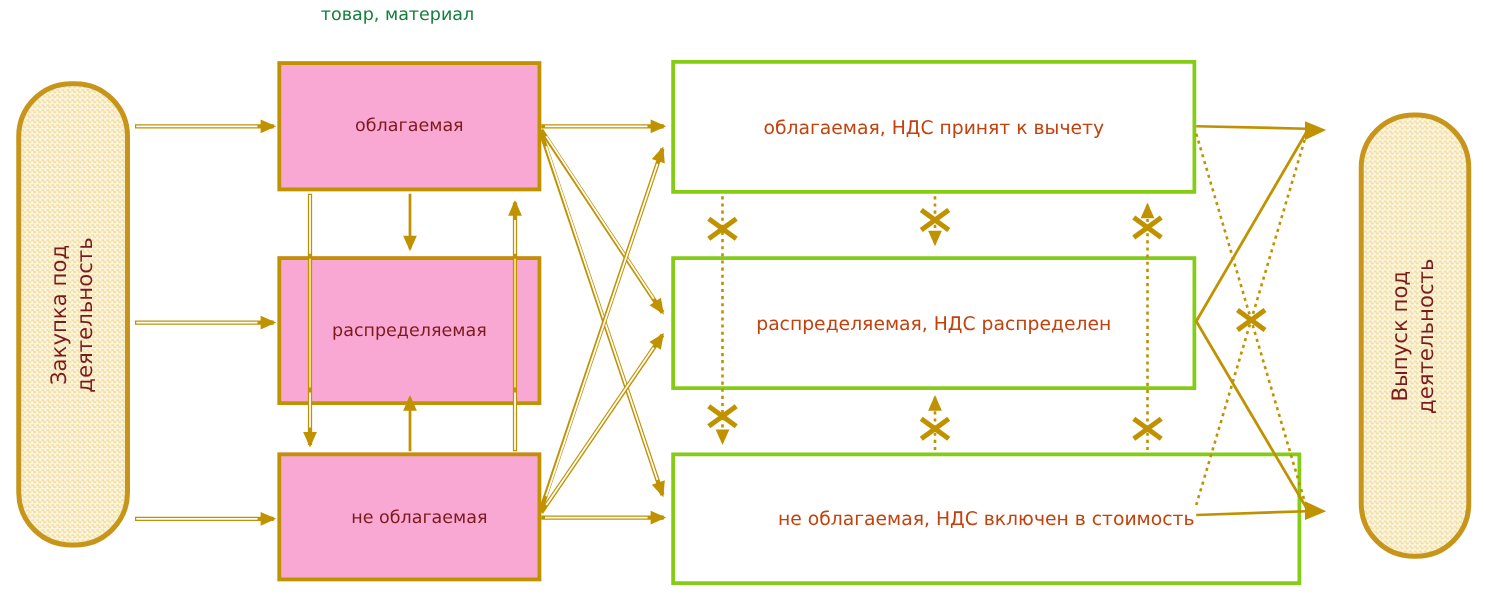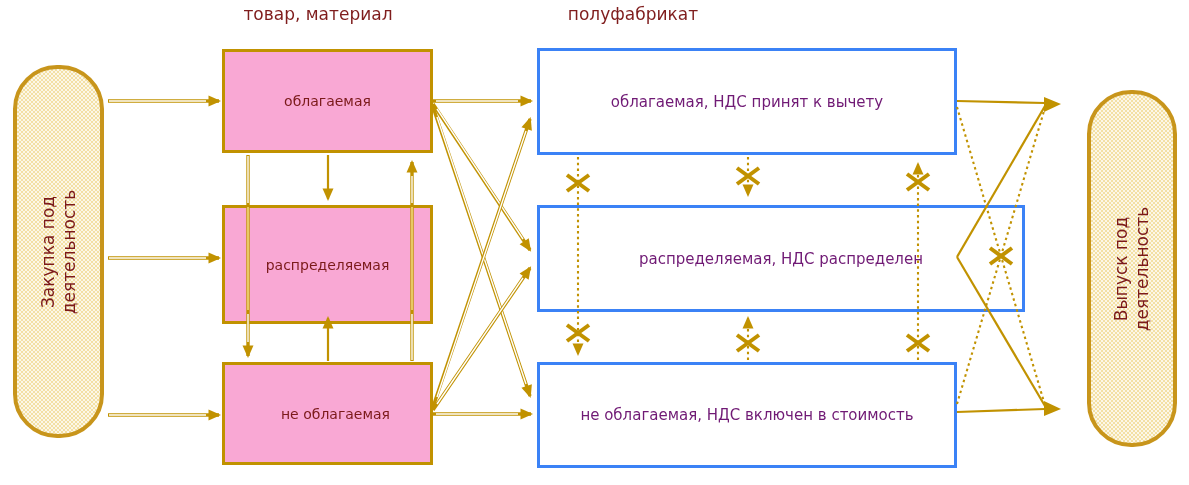--- a/index.html
+++ b/index.html
@@ -1,41 +1,40 @@
 <!DOCTYPE html>
 <html><head>
 <meta charset="utf-8">
 <style>
   html,body{margin:0;padding:0;background:#fff;}
   .stage{position:relative;width:1189px;height:485px;background:#ffffff;overflow:hidden;
          font-family:"DejaVu Sans","Liberation Sans",sans-serif;}
-  .hdr{position:absolute;top:4px;height:24px;font-size:17px;color:#7f1d1d;text-align:center;}
+  .hdr{position:absolute;top:4px;height:24px;font-size:14px;color:#15803d;text-align:center;}
   .box{position:absolute;display:flex;align-items:center;justify-content:center;box-sizing:border-box;}
   .ybox{background:#f9a8d4;border:3px solid #C19200;font-size:14px;color:#7B1A1A;}
-  .wbox{background:#FFFFFF;border:3px solid #3b82f6;font-size:15px;color:#701a75;}
+  .wbox{background:#FFFFFF;border:3px solid #84cc16;font-size:15px;color:#c2410c;}
   .pill{position:absolute;box-sizing:border-box;border:4px solid #C8951B;border-radius:44px;
         background-image:conic-gradient(#F3E0A4 90deg,#FCF7E8 90deg 180deg,#F3E0A4 180deg 270deg,#FCF7E8 270deg);
         background-size:4px 4px;}
   .pill-label{position:absolute;left:50%;top:50%;transform:translate(-50%,-50%) rotate(-90deg);
         white-space:pre-line;text-align:center;font-size:17px;line-height:1.25;color:#7B1A1A;width:360px;}
   svg.overlay{position:absolute;left:0;top:0;z-index:5;pointer-events:none;}
   .gd{stroke:#C19200;stroke-width:3.4;fill:none;}
   .gs{stroke:#C19200;stroke-width:2.2;fill:none;}
   .gi{stroke:#FFFFFF;stroke-width:1.4;fill:none;}
   .gy{stroke:#FAE28E;stroke-width:1.4;fill:none;}
   .dt{stroke:#C19200;stroke-width:2.1;fill:none;stroke-dasharray:2.5 3.2;}
   .xm line{stroke:#C19200;stroke-width:4;}
 </style>
 </head>
 <body>
 
 <div class="stage">
 
   <div class="hdr" style="left:212px;width:212px;">товар, материал</div>
-  <div class="hdr" style="left:533px;width:200px;">полуфабрикат</div>
 
   <div class="pill" style="left:13px;top:65px;width:91px;height:373px;">
     <div class="pill-label">Закупка под
 деятельность</div>
   </div>
 
   <div class="pill" style="left:1087px;top:90px;width:90px;height:357px;">
     <div class="pill-label">Выпуск под
 деятельность</div>
   </div>
@@ -46,24 +45,24 @@
   <div class="box ybox" style="left:222px;top:205px;width:211px;height:119px;">
     <span>распределяемая</span>
   </div>
   <div class="box ybox" style="left:222px;top:362px;width:211px;height:103px;padding-left:16px;">
     <span>не облагаемая</span>
   </div>
 
   <div class="box wbox" style="left:537px;top:48px;width:420px;height:107px;">
     <span>облагаемая, НДС принят к вычету</span>
   </div>
-  <div class="box wbox" style="left:537px;top:205px;width:488px;height:107px;">
+  <div class="box wbox" style="left:537px;top:205px;width:420px;height:107px;">
     <span>распределяемая, НДС распределен</span>
   </div>
-  <div class="box wbox" style="left:537px;top:362px;width:420px;height:106px;">
+  <div class="box wbox" style="left:537px;top:362px;width:504px;height:106px;">
     <span>не облагаемая, НДС включен в стоимость</span>
   </div>
 
   <svg class="overlay" width="1189" height="485" viewBox="0 0 1189 485">
     <defs>
       <marker id="arr" markerUnits="userSpaceOnUse" markerWidth="14" markerHeight="12" refX="11" refY="6" orient="auto">
         <path d="M0.5,0.5 L13,6 L0.5,11.5 Z" fill="#C19200"></path>
       </marker>
     </defs>
 

